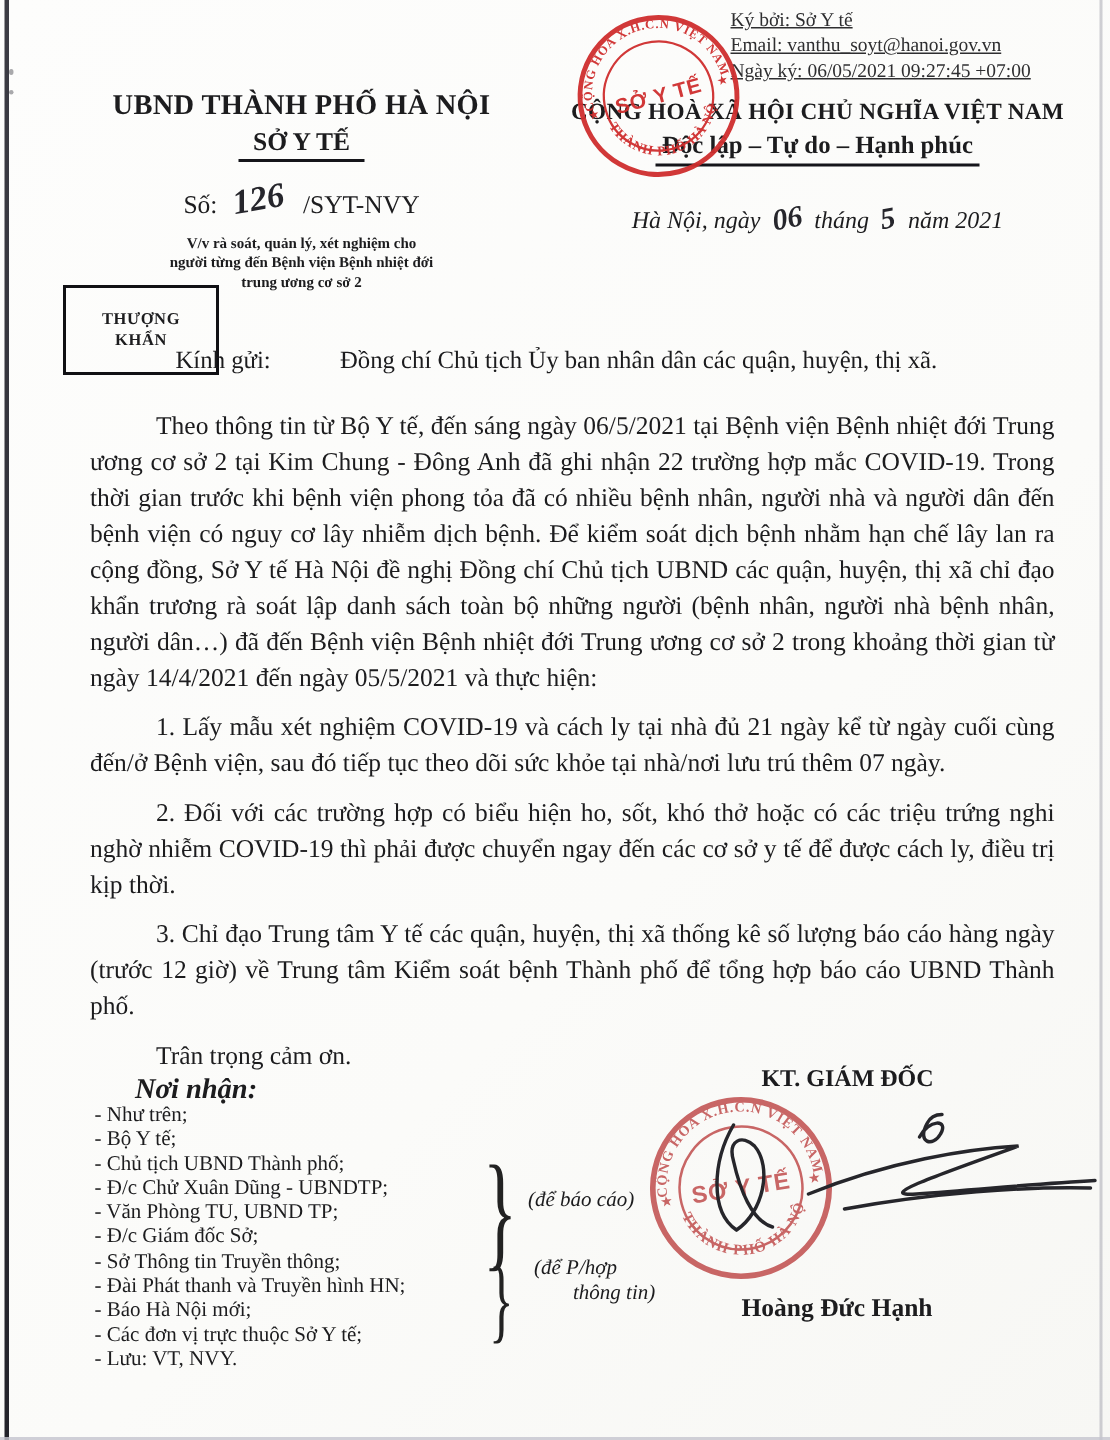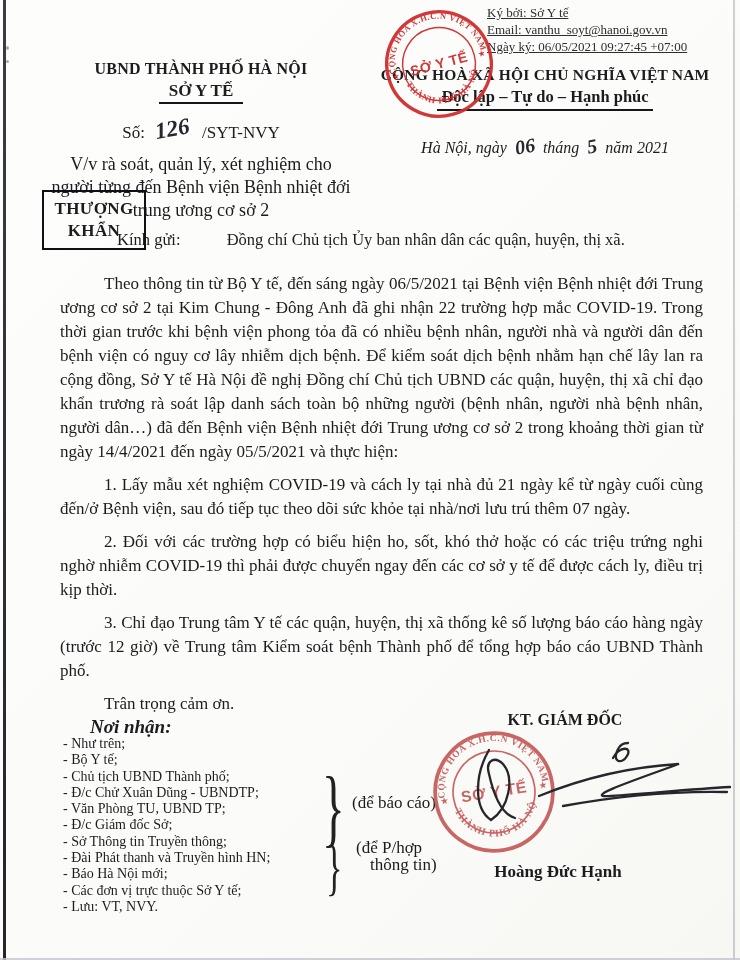--- a/index.html
+++ b/index.html
@@ -13,66 +13,66 @@
   .edge-left  { position:absolute; left:3px; top:0; width:3px; height:100%; background:linear-gradient(#3c3c44,#23232a); }
   .edge-right { position:absolute; left:733px; top:0; width:2px; height:100%; background:#a9a9b2; opacity:.55; }
   .edge-bottom{ position:absolute; left:0; bottom:0; width:100%; height:2px; background:#c4c4ce; opacity:.8; }
   .speck { position:absolute; background:#55555c; border-radius:50%; opacity:.5; }
 
   
   .esign { position:absolute; left:487px; top:4px; font-size:13px; line-height:1.32; color:#2e2e30;text-decoration:underline; }
 
   
   .hdr-left { position:absolute; left:48px; top:60px; width:306px; text-align:center; }
-  .hdr-left .org-parent { font-size:16px; font-weight:bold; letter-spacing:.2px; }
+  .hdr-left .org-parent { font-size:19px; font-weight:bold; letter-spacing:.2px; }
   .hdr-left .org { display:inline-block; font-size:17px; font-weight:bold; border-bottom:2px solid #15151a; padding:1px 10px 1px; margin-top:2px; }
   .doc-number { font-size:17px; margin-top:14px; }
   .handwritten { display:inline-block; font-style:italic; font-weight:600; transform:rotate(-10deg); font-size:23px; color:#26262c; position:relative; top:-2px; margin:0 8px 0 6px; }
-  .subject { font-size:18px; margin-top:9px; line-height:1.28; }
+  .subject { font-size:10px; margin-top:9px; line-height:1.28;font-weight:bold; }
 
   .hdr-right { position:absolute; left:362px; top:66px; width:366px; text-align:center; }
   .hdr-right .motto1 { font-size:15.5px; font-weight:bold; letter-spacing:.2px; }
   .hdr-right .motto2 { display:inline-block; font-size:16.5px; font-weight:bold; border-bottom:2px solid #15151a; padding:0 4px 2px; margin-top:3px; }
   .dateline { font-style:italic; font-size:16px; margin-top:24px; }
   .dateline .hw { font-size:20px; top:0; margin:0 4px; }
 
   
   .stamp { position:absolute; }
   .stamp svg { width:100%; height:100%; }
   .stamp-top { left:383px; top:8px; width:112px; height:112px; color:#cf2e2e; transform:rotate(-15deg); opacity:.95; }
   .stamp-bottom { left:431px; top:729px; width:126px; height:126px; color:#c25252; transform:rotate(-9deg); opacity:.88; }
   .arc-text { font-size:9px; font-weight:bold; fill:currentColor; letter-spacing:.6px; }
   .arc-text-b { font-size:9.5px; font-weight:bold; fill:currentColor; letter-spacing:.8px; }
   .stamp-center-text { font-size:15px; font-weight:bold; fill:currentColor; letter-spacing:.5px; font-family:"Liberation Sans","DejaVu Sans",sans-serif; }
   .stamp-star { font-size:9px; fill:currentColor; }
 
   
   .urgency { position:absolute; left:42px; top:190px; width:104px; height:60px; border:2.2px solid #101014;
              display:flex; flex-direction:column; align-items:center; justify-content:center;
-             font-weight:bold; font-size:17px; line-height:1.3; letter-spacing:.4px; }
+             font-weight:bold; font-size:11px; line-height:1.3; letter-spacing:.4px; }
 
   
   .salutation { position:absolute; left:117px; top:230px; font-size:16.5px; }
   .salutation .sal-label { margin-right:42px; }
 
   
   .body-text { position:absolute; left:60px; top:272px; width:643px; font-size:17px; line-height:1.41; text-align:justify; }
   .body-text p { text-indent:44px; margin-bottom:9px; }
   .body-text p.closing { text-align:left; margin-top:4px; }
 
   
   .recipients-title { position:absolute; left:90px; top:716px; font-size:19px; font-weight:bold; font-style:italic; }
   .recipients { position:absolute; left:63px; top:736px; font-size:14px; line-height:16.3px; }
   .brace { position:absolute; font-family:"Liberation Serif",serif; color:#222; transform:scaleX(.55); transform-origin:left center; line-height:1; }
   .brace-1 { left:322px; top:764px; font-size:86px; }
   .brace-2 { left:326px; top:836px; font-size:62px; }
-  .group-note { position:absolute; font-size:17px; }
+  .group-note { position:absolute; font-size:14px;font-style:italic; }
   .note-1 { left:352px; top:793px; }
   .note-2a { left:356px; top:838px; }
-  .note-2b { left:370px; top:855px; }
+  .note-2b { left:382px; top:855px; }
 
   
   .sig-head { position:absolute; left:458px; top:708px; width:214px; text-align:center; font-weight:bold; font-size:16px; line-height:1.5; }
   .sig-name { position:absolute; left:448px; top:862px; width:220px; text-align:center; font-weight:bold; font-size:17px; }
   .sig-strokes { position:absolute; left:443px; top:732px; width:292px; height:130px; }
   .sig-strokes path { fill:none; stroke:#26262b; stroke-width:2.3; stroke-linecap:round; }
 </style>
 </head>
 <body>
 

